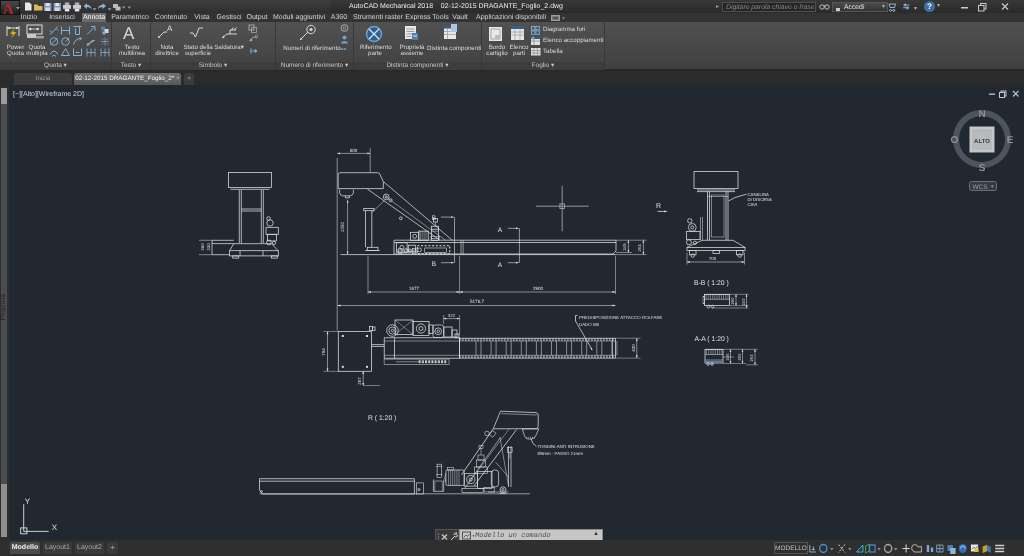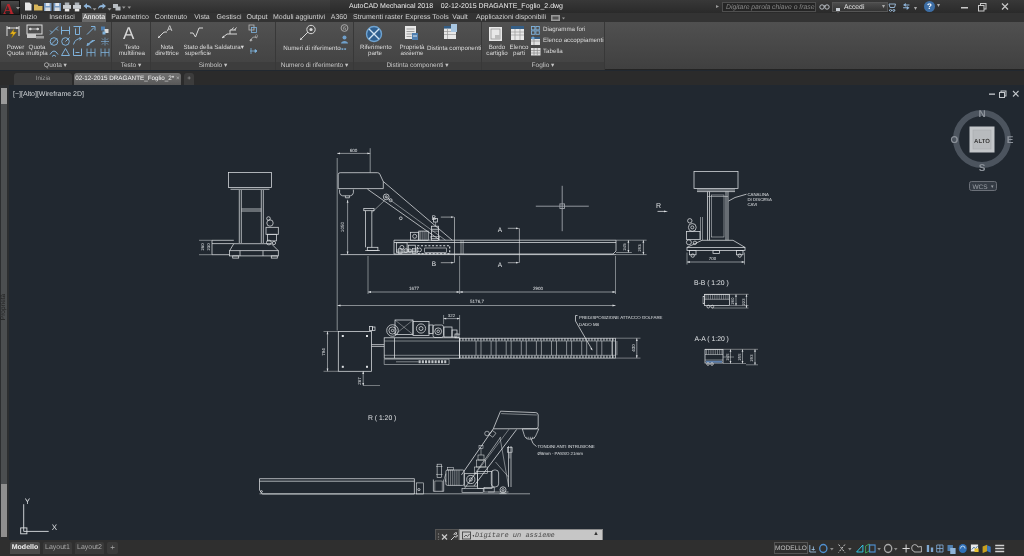--- a/index.html
+++ b/index.html
@@ -679,21 +679,21 @@
       <path d="M6 3.5 l5 5 m0 -5 l-5 5" stroke="#ccc" stroke-width="1.2"></path>
       <path d="M15 9 l4 -4 m-1 -1 a2 2 0 0 1 3 -2 l-1.5 1.5 l2 1 a2 2 0 0 1 -2.5 1.5" stroke="#ccc" stroke-width="1" fill="none"></path>
         </svg>
     </div>
     <div class="abs" style="left:24px;top:0;width:144px;height:12px;background:#c6c6c6;border:1px solid #8a8a8a;">
       <svg width="12" height="10" style="position:absolute;left:2px;top:1px">
           <rect x="0.5" y="1" width="8" height="7" fill="none" stroke="#444" stroke-width="0.9"></rect>
           <path d="M2 6 l2 -2 l1.5 1.5 l2 -2.5" stroke="#444" stroke-width="0.8" fill="none"></path>
           <path d="M10.5 4 l2.5 0 l-1.25 2 z" fill="#444"></path>
         </svg>
-      <span style="position:absolute;left:15px;top:1.5px;font-size:7px;font-style:italic;color:#4a4a4a;font-family:'Liberation Mono',monospace;">Digitare un assieme</span>
+      <span style="position:absolute;left:15px;top:1.5px;font-size:7px;font-style:italic;color:#4a4a4a;font-family:'Liberation Mono',monospace;">Modello un comando</span>
       <span style="position:absolute;right:3px;top:1px;font-size:6px;color:#333;">▲</span>
     </div>
   </div>
   <div id="statusbar" class="abs">
     <div class="abs" style="left:10px;top:2px;width:30px;height:12px;background:#4b4b4b;border-radius:2px 2px 0 0;font-size:7px;font-weight:bold;color:#f0f0f0;text-align:center;line-height:12px;">Modello</div>
     <div class="abs" style="left:43px;top:2px;width:29px;height:12px;background:#3a3a3a;border-radius:2px 2px 0 0;font-size:7px;color:#a8a8a8;text-align:center;line-height:12px;">Layout1</div>
     <div class="abs" style="left:75px;top:2px;width:29px;height:12px;background:#3a3a3a;border-radius:2px 2px 0 0;font-size:7px;color:#a8a8a8;text-align:center;line-height:12px;">Layout2</div>
     <div class="abs" style="left:107px;top:2px;width:11px;height:12px;background:#3a3a3a;border-radius:2px;font-size:8px;color:#a8a8a8;text-align:center;line-height:12px;">+</div>
     <div class="abs" style="left:774px;top:2px;width:34px;height:12px;border:1px solid #555;font-size:6.5px;color:#c0c0c0;text-align:center;line-height:11px;">MODELLO</div>
     <svg class="abs" style="left:808px;top:1px" width="216" height="14">

